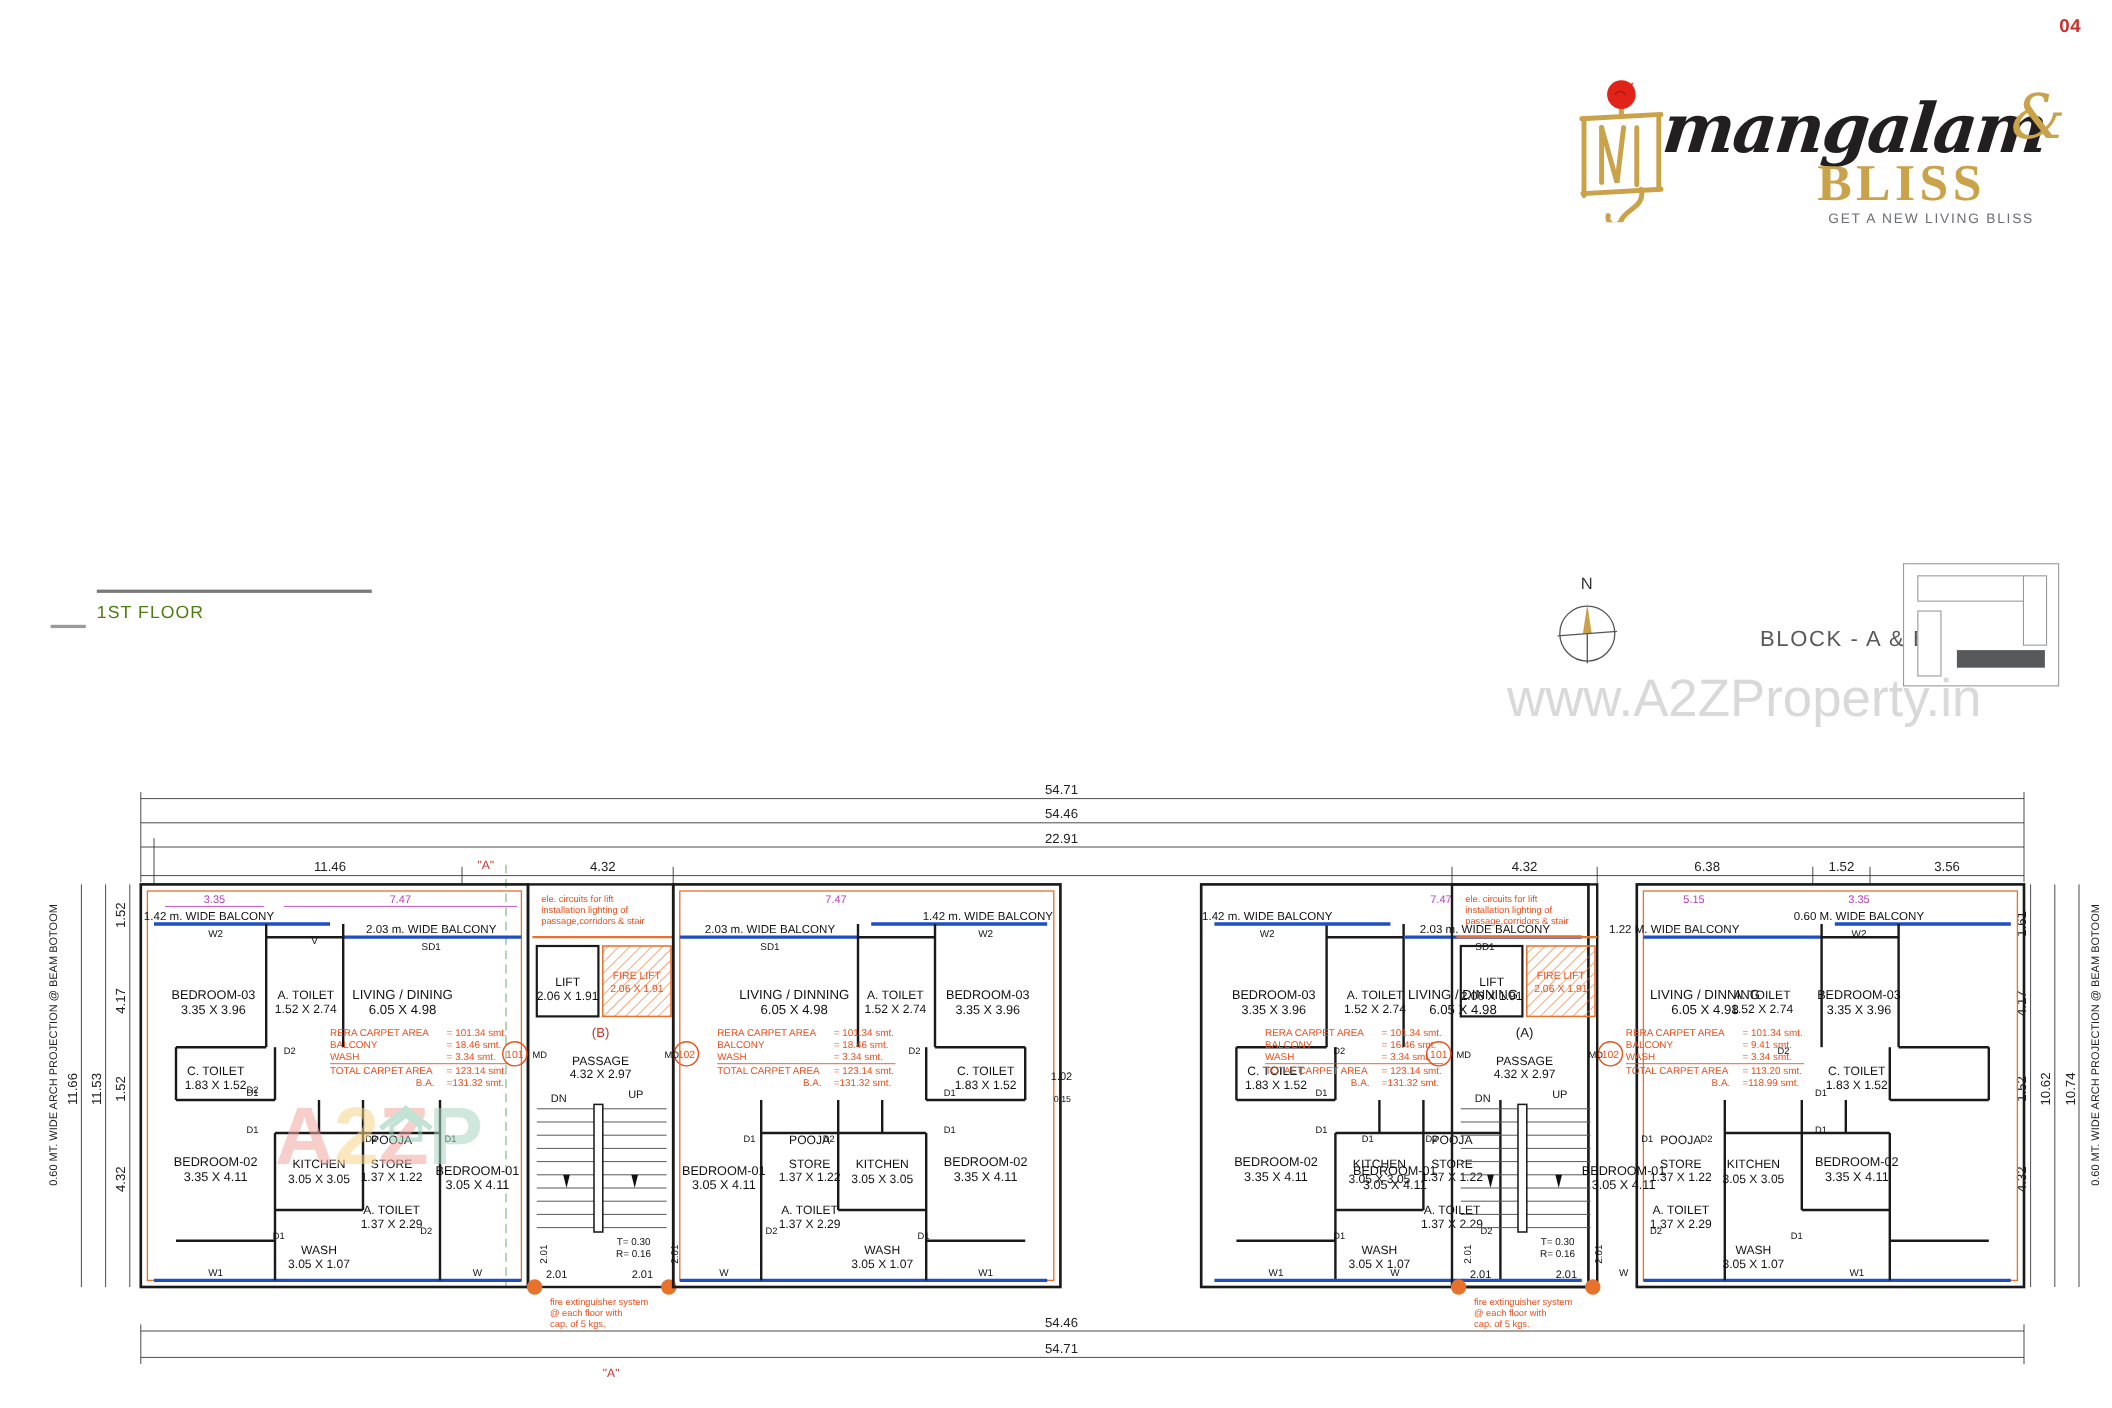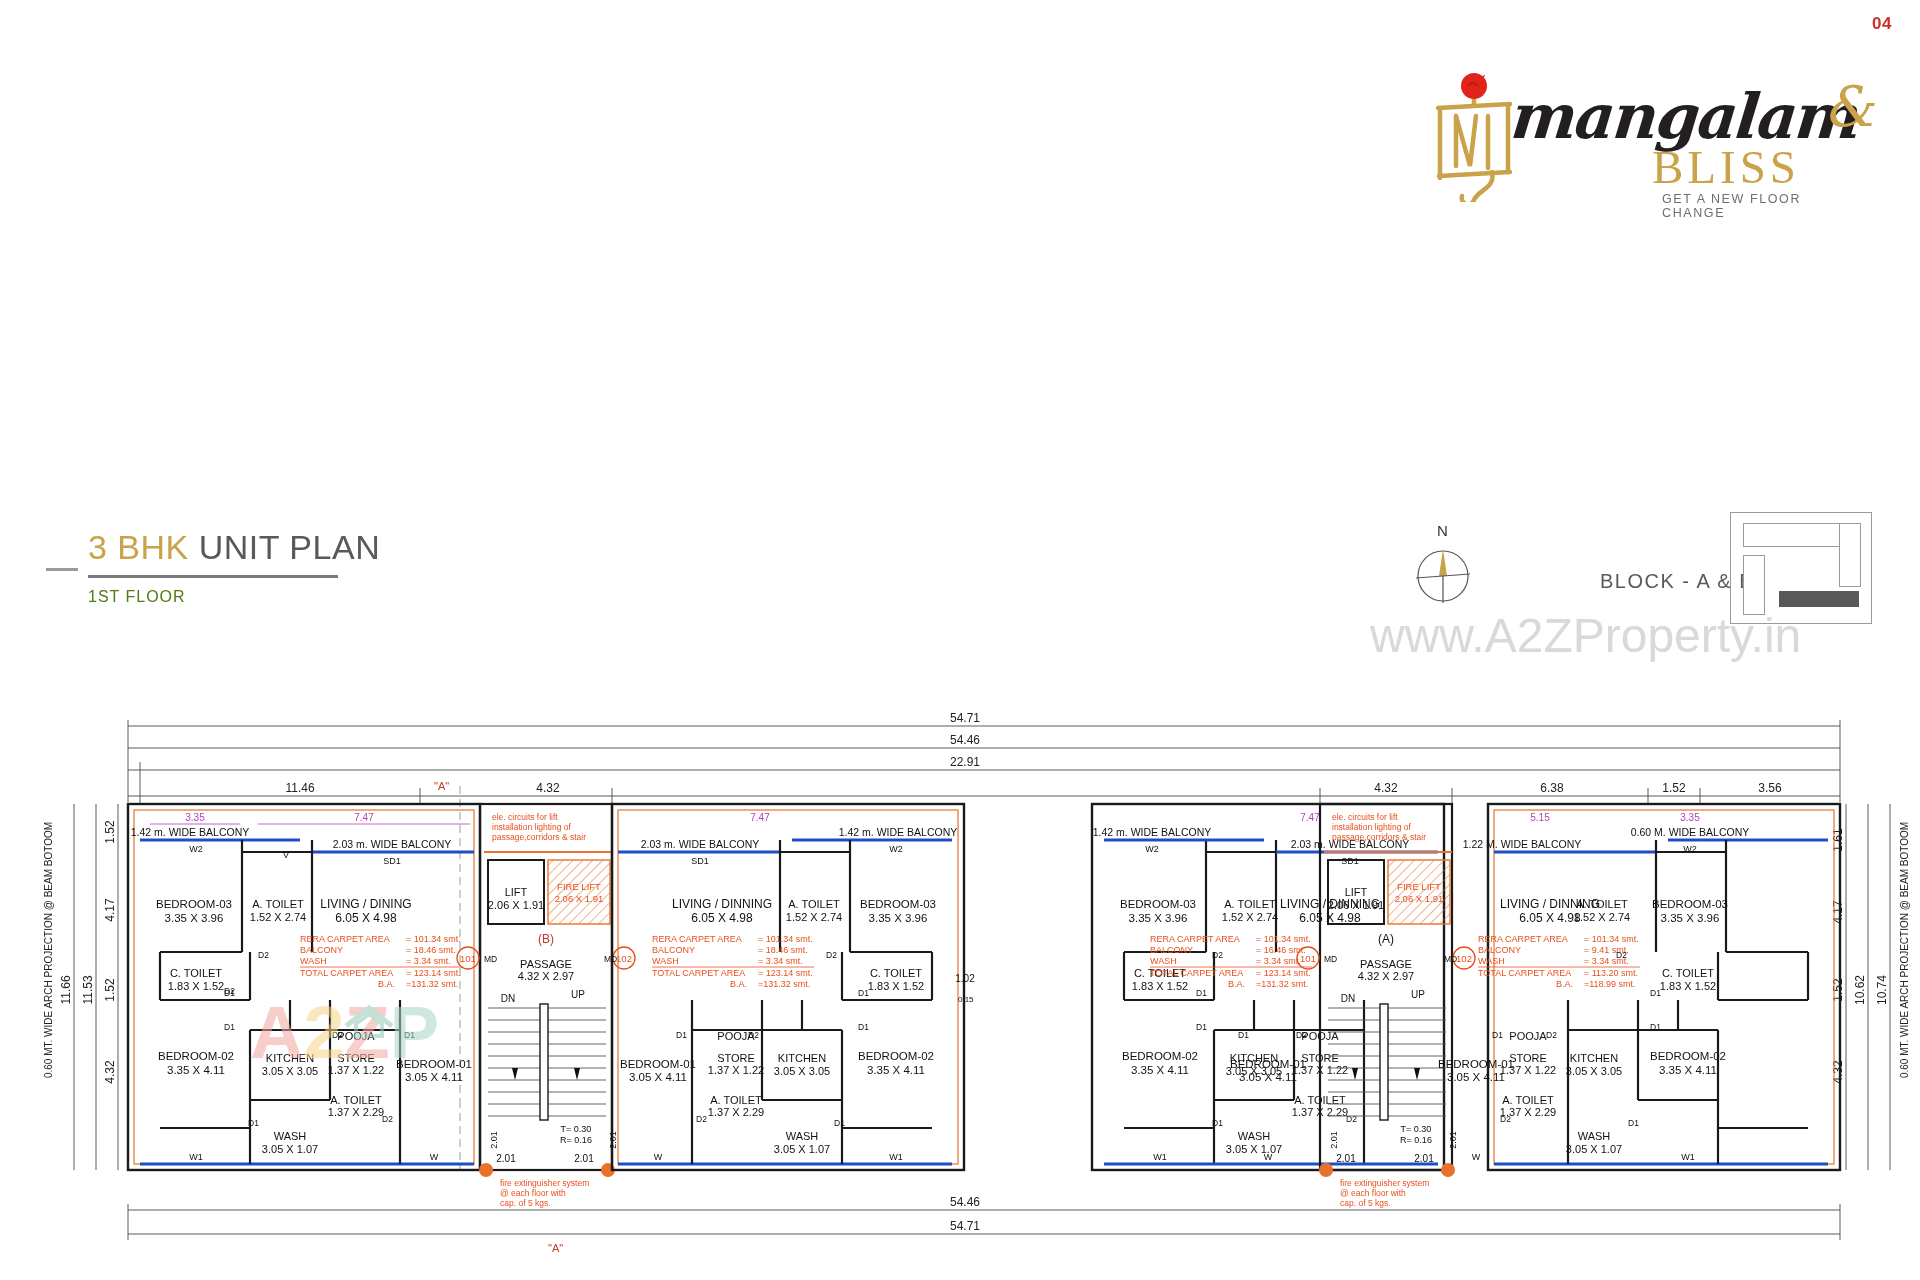--- a/index.html
+++ b/index.html
@@ -10,21 +10,21 @@
   .page-num{position:absolute;right:28px;top:14px;font-size:17px;font-weight:700;color:#c9302c;letter-spacing:.5px;}
 
   
   .logo{position:absolute;left:1430px;top:62px;width:420px;height:165px;}
   .logo-mark{position:absolute;left:0;top:10px;width:90px;height:130px;}
   .logo-word{position:absolute;left:82px;top:18px;font-family:"DejaVu Serif",serif;
       font-style:italic;font-weight:700;font-size:62px;color:#231f20;letter-spacing:-2px;
       transform:skewX(-6deg);}
   .logo-amp{position:absolute;left:398px;top:12px;font-family:"DejaVu Serif",serif;font-style:italic;
       font-size:56px;color:#c9a24a;}
-  .logo-sub{position:absolute;left:222px;top:78px;font-size:47px;font-weight:400;color:#c9a24a;
+  .logo-sub{position:absolute;left:222px;top:78px;font-size:47px;font-weight:700;color:#c9a24a;
       letter-spacing:4px;font-family:"Liberation Serif",serif;}
   .logo-tag{position:absolute;left:232px;top:130px;font-size:12.5px;color:#6d6e71;letter-spacing:1.6px;}
 
   
   .title-wrap{position:absolute;left:88px;top:528px;}
   .title-line{position:absolute;left:-42px;top:40px;width:32px;height:3px;background:#9a9a9a;}
   .title-main{font-size:34px;letter-spacing:.5px;color:#58595b;font-weight:400;white-space:nowrap;}
   .title-main b{color:#c9a24a;font-weight:400;}
   .title-rule{width:250px;height:3px;background:#7a7a7a;margin:8px 0 10px 0;}
   .title-sub{font-size:16px;color:#4d7c0f;letter-spacing:1px;}
@@ -73,26 +73,25 @@
       <path d="M44 32 L44 16"></path>
       <path d="M62 100 C 66 116, 48 118, 44 128 C 41 136, 30 132, 32 124"></path>
     </g>
     <circle cx="44" cy="14" r="13" fill="#e2231a"></circle>
     <path d="M44 2 L47 8 L53 5 L50 11" stroke="#e2231a" stroke-width="2" fill="none"></path>
     <path d="M38 14 q5 -6 10 0" stroke="#b51a12" stroke-width="1.6" fill="none"></path>
   </svg>
   <div class="logo-word">mangalam</div>
   <div class="logo-amp">&amp;</div>
   <div class="logo-sub">BLISS</div>
-  <div class="logo-tag">GET A NEW FLOOR CHANGE</div>
+  <div class="logo-tag">GET A NEW LIVING BLISS</div>
 </div>
 
 <div class="title-wrap">
   <div class="title-line"></div>
-  <div class="title-main"><b>3 BHK</b><span> UNIT PLAN</span></div>
   <div class="title-rule"></div>
   <div class="title-sub">1ST FLOOR</div>
 </div>
 
 <div class="compass-n">N</div>
 <svg class="compass" viewBox="0 0 62 62">
   <circle cx="31" cy="31" r="25" fill="none" stroke="#555" stroke-width="1.2"></circle>
   <polygon points="31,4 35,31 27,31" fill="#c9a24a"></polygon>
   <line x1="31" y1="31" x2="31" y2="58" stroke="#555" stroke-width="1.2"></line>
   <line x1="4" y1="33" x2="58" y2="29" stroke="#555" stroke-width="1.2"></line>

